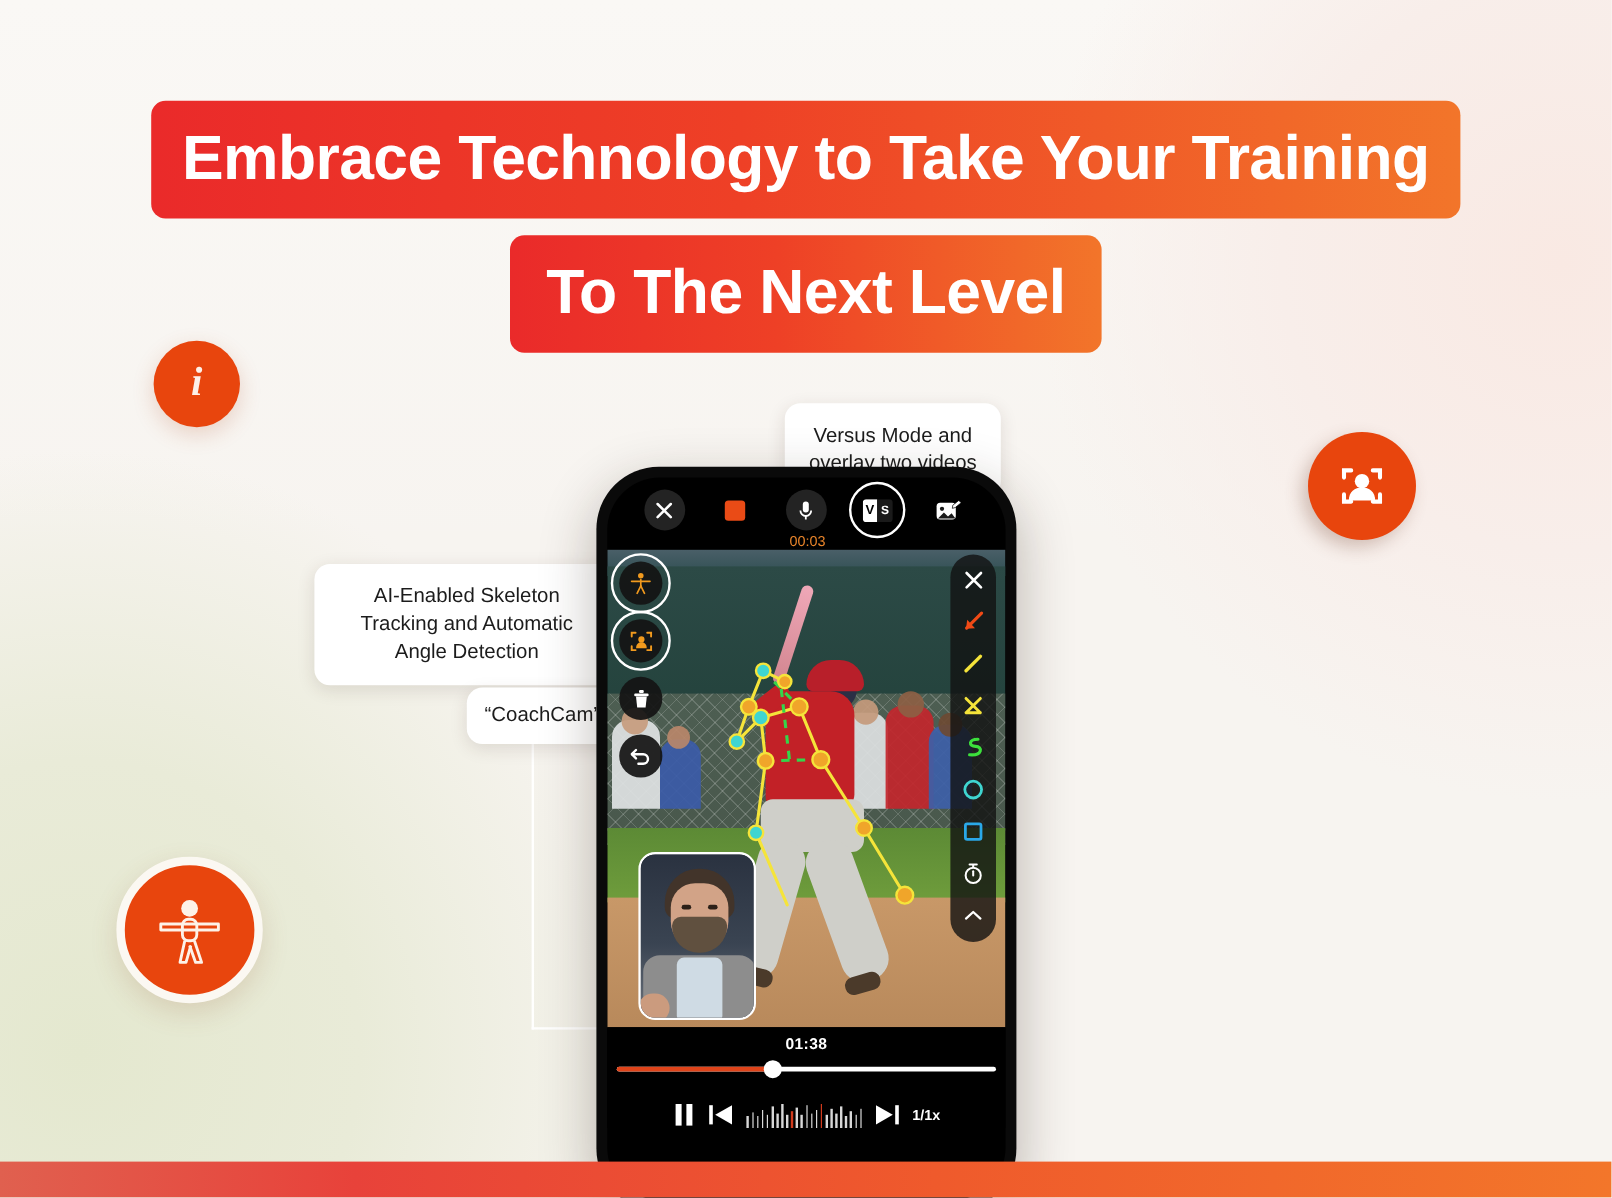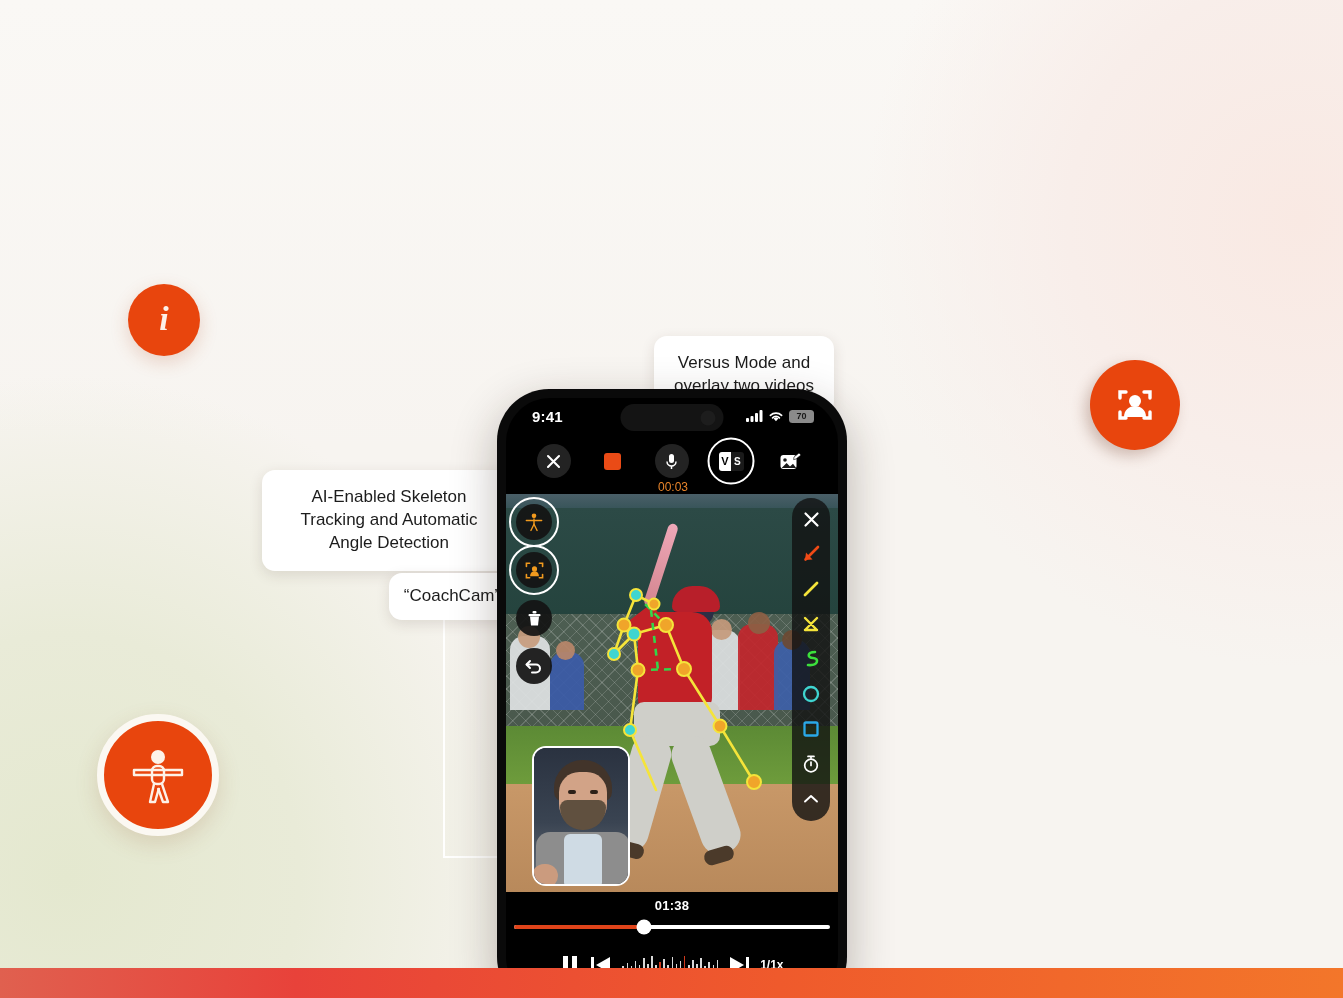--- a/index.html
+++ b/index.html
@@ -285,20 +285,22 @@
 </style>
 </head>
 <body>
 
 <div class="bg-base"></div>
 <div class="bg-white-top"></div>
 <div class="bg-green"></div>
 <div class="bg-pink"></div>
 
 <div class="headline-wrap">
+  <div class="headline-bar headline-1">Embrace Technology to Take Your Training</div>
+  <div class="headline-bar headline-2">To The Next Level</div>
 </div>
 
 <div class="badge badge-info">
   <span class="glyph">i</span>
 </div>
 
 <div class="badge badge-coachcam">
   <svg width="52" height="52" viewBox="0 0 52 52">
     <g fill="none" stroke="#ffffff" stroke-width="3.4" stroke-linecap="round">
       <path d="M11 19 V13 H17"></path>
@@ -330,40 +332,20 @@
 <div class="leader leader-pip-v"></div>
 <div class="leader leader-pip-h"></div>
 
 <div class="callout callout-versus">Versus Mode and overlay two videos</div>
 <div class="callout callout-skeleton">AI-Enabled Skeleton Tracking and Automatic Angle Detection</div>
 <div class="callout callout-coachcam">“CoachCam”</div>
 
 <div class="phone">
   <div class="screen">
 
-    <div class="statusbar">
-      <div class="status-time">9:41</div>
-      <div class="dynamic-island">
-        <div class="di-cam"></div>
-      </div>
-      <div class="status-right">
-        <svg width="17" height="12" viewBox="0 0 17 12">
-          <rect x="0" y="8" width="3" height="4" rx="1" fill="#fff"></rect>
-          <rect x="4.5" y="6" width="3" height="6" rx="1" fill="#fff"></rect>
-          <rect x="9" y="3" width="3" height="9" rx="1" fill="#fff"></rect>
-          <rect x="13.5" y="0" width="3" height="12" rx="1" fill="#fff"></rect>
-        </svg>
-        <svg width="16" height="12" viewBox="0 0 16 12">
-          <path d="M8 11.2 l2.4-2.8 a3.6 3.6 0 0 0-4.8 0 z" fill="#fff"></path>
-          <path d="M2.4 5.4 a8.2 8.2 0 0 1 11.2 0" stroke="#fff" stroke-width="1.7" fill="none" stroke-linecap="round"></path>
-          <path d="M4.6 7.8 a5 5 0 0 1 6.8 0" stroke="#fff" stroke-width="1.7" fill="none" stroke-linecap="round"></path>
-        </svg>
-        <div class="batt">70</div>
-      </div>
-    </div>
 
     <div class="toolbar-top">
       <div class="tbtn">
         <svg width="15" height="15" viewBox="0 0 15 15">
           <path d="M2 2 L13 13 M13 2 L2 13" stroke="#fff" stroke-width="2.1" stroke-linecap="round"></path>
         </svg>
       </div>
       <div class="tbtn tbtn-plain">
         <div class="rec-square"></div>
       </div>

